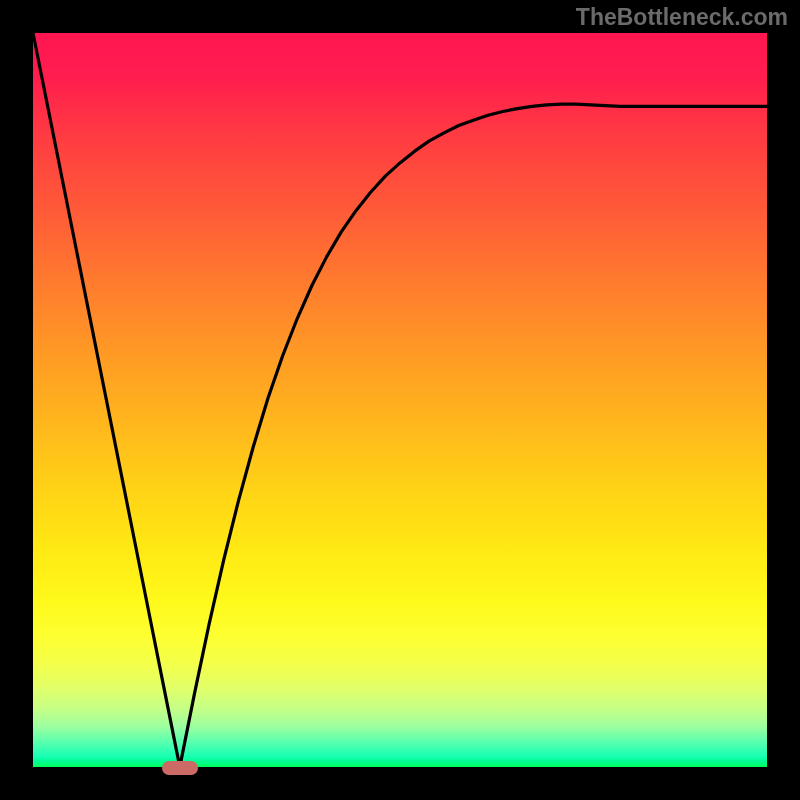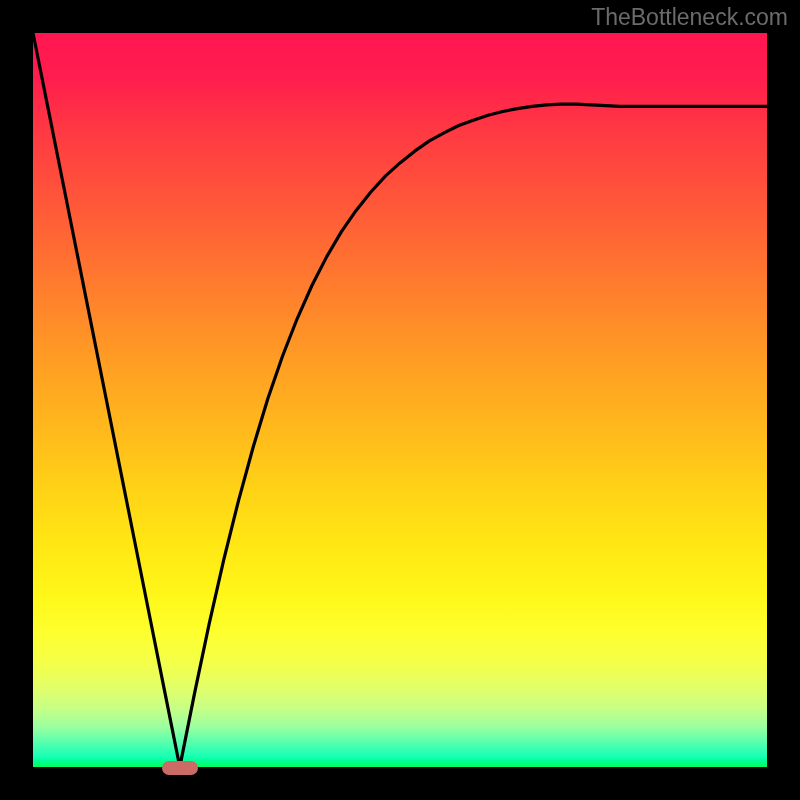--- a/index.html
+++ b/index.html
@@ -46,21 +46,21 @@
       #00ff94 99.2%,
       #00ff5a 100%
     );
   }
   .watermark {
     position: absolute;
     top: 4px;
     right: 12px;
     color: #6b6b6b;
     font-size: 23px;
-    font-weight: 400;
+    font-weight: 700;
     letter-spacing: 0px;
     pointer-events: none;
     user-select: none;
   }
   svg.curve {
     position: absolute;
     left: 0;
     top: 0;
     width: 734px;
     height: 734px;

